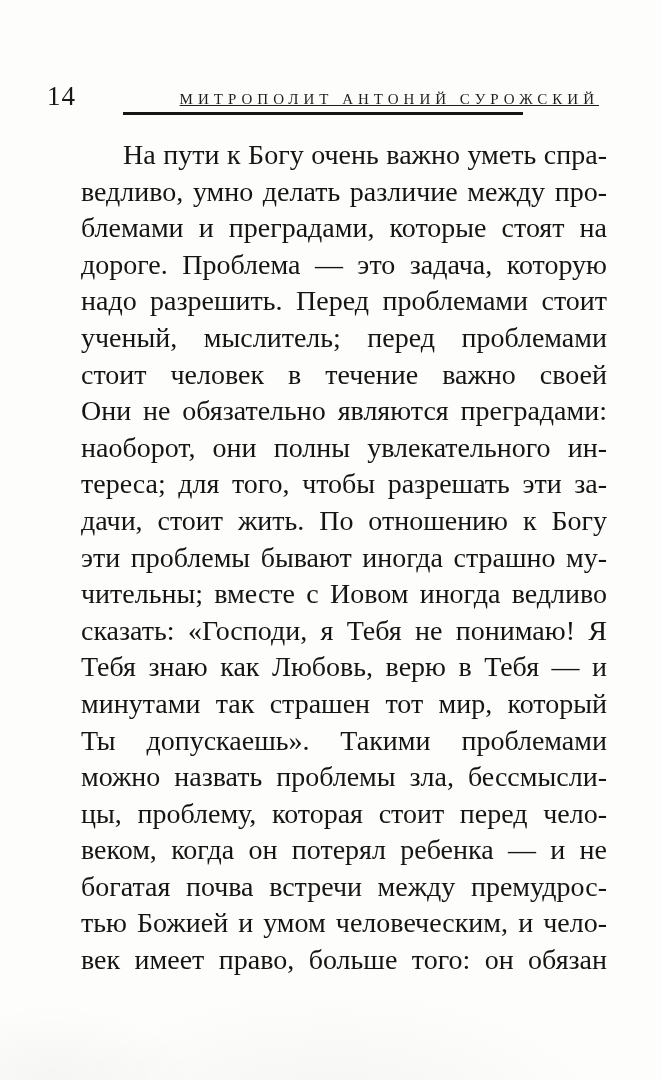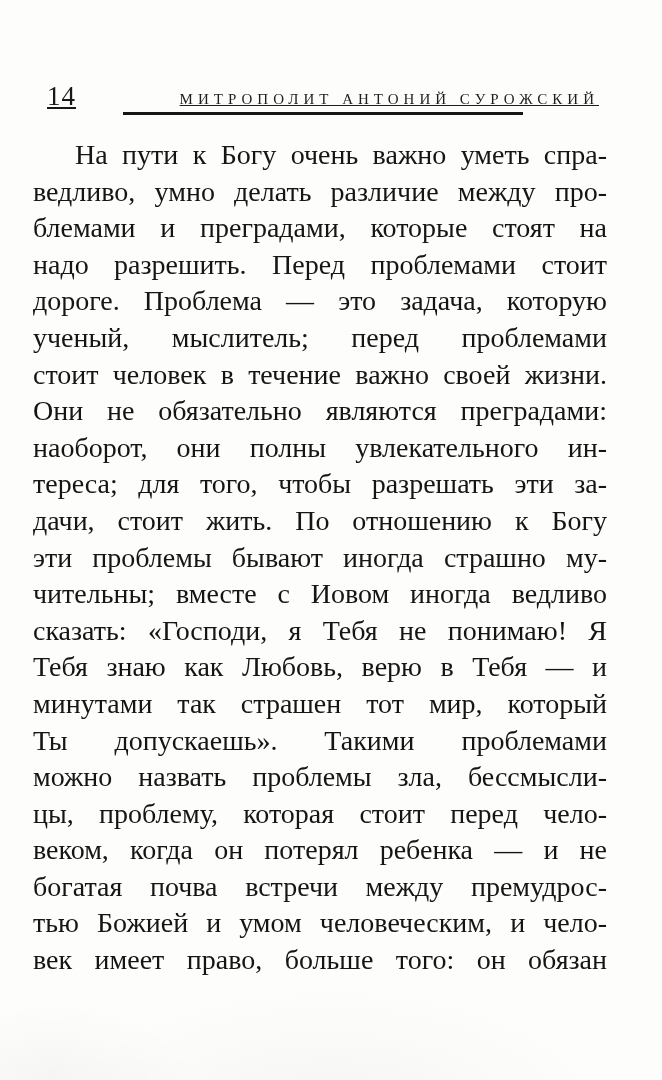--- a/index.html
+++ b/index.html
@@ -22,21 +22,20 @@
   }
 
   
   .pagenum {
     position: absolute;
     left: 47px;
     top: 82px;
     font-size: 27px;
     line-height: 28px;
     letter-spacing: 1px;
-    text-decoration: underline;
   }
   .runhead {
     position: absolute;
     top: 91px;
     right: 63px;
     font-size: 15px;
     line-height: 16px;
     letter-spacing: 5px;
     white-space: nowrap;
     color: #1e1e1e;
@@ -59,42 +58,43 @@
     width: 574px;
     font-size: 28px;
     line-height: 36.6px;
     color: #151515;
   }
   .line {
     text-align: justify;
     text-align-last: justify;
     height: 36.6px;
     overflow: hidden;
+    margin-left: 48px;
   }
   .line.first {
     padding-left: 42px;
   }
 </style>
 </head>
 <body>
 
 <div class="page">
 
   <div class="pagenum">14</div>
 
   <div class="runhead">МИТРОПОЛИТ АНТОНИЙ СУРОЖСКИЙ</div>
 
   <div class="rule"></div>
 
   <div class="bodytext">
       <div class="line first">На пути к Богу очень важно уметь спра-</div>
       <div class="line">ведливо, умно делать различие между про-</div>
       <div class="line">блемами и преградами, которые стоят на</div>
+      <div class="line">дороге. Проблема — это задача, которую</div>
       <div class="line">надо разрешить. Перед проблемами стоит</div>
-      <div class="line">дороге. Проблема — это задача, которую</div>
       <div class="line">ученый, мыслитель; перед проблемами</div>
       <div class="line">стоит человек в течение важно своей жизни.</div>
       <div class="line">Они не обязательно являются преградами:</div>
       <div class="line">наоборот, они полны увлекательного ин-</div>
       <div class="line">тереса; для того, чтобы разрешать эти за-</div>
       <div class="line">дачи, стоит жить. По отношению к Богу</div>
       <div class="line">эти проблемы бывают иногда страшно му-</div>
       <div class="line">чительны; вместе с Иовом иногда ведливо</div>
       <div class="line">сказать: «Господи, я Тебя не понимаю! Я</div>
       <div class="line">Тебя знаю как Любовь, верю в Тебя — и</div>

